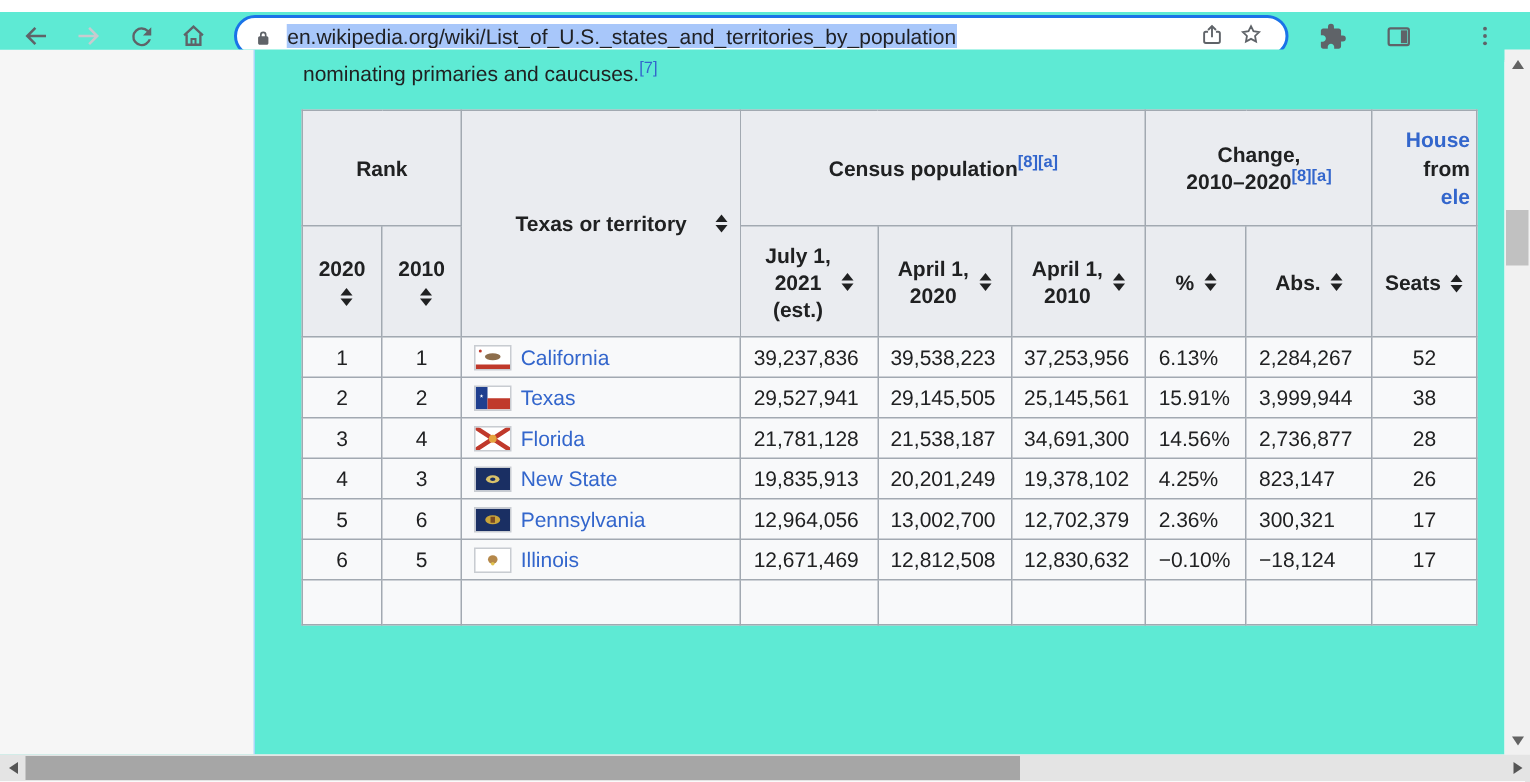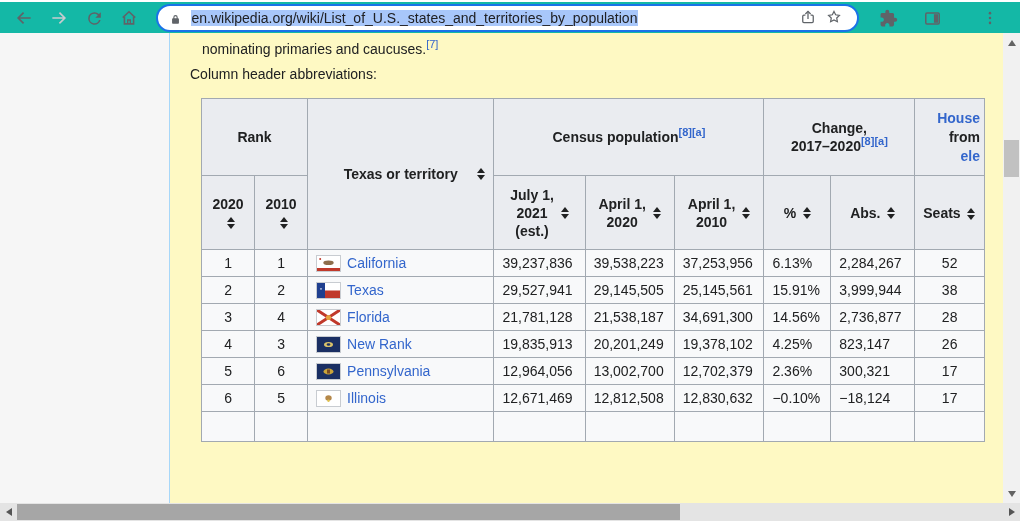--- a/index.html
+++ b/index.html
@@ -1,37 +1,37 @@
 <!DOCTYPE html>
 <html><head>
 <meta charset="utf-8">
 <style>
   * { box-sizing: border-box; margin: 0; padding: 0; }
   html,body { width:1020px; height:521px; overflow:hidden; }
   body { font-family: "Liberation Sans", sans-serif; background:#fff; }
   #window { position:relative; width:1020px; height:521px; overflow:hidden; background:#fff; }
 
   
-  .toolbar { position:absolute; top:2px; left:0; width:1020px; height:33px; background:#14b8a6;
+  .toolbar { position:absolute; top:8px; left:0; width:1020px; height:33px; background:#5eead4;
              border-bottom:1px solid #dadce0; display:flex; align-items:center; padding:0 10px; }
   .nav-btn { width:30px; height:30px; border:none; background:transparent; display:flex;
              align-items:center; justify-content:center; border-radius:50%; margin-right:6px; cursor:pointer; }
   .nav-btn svg { display:block; }
   .urlbar { display:flex; align-items:center; height:28px; width:730px; margin-left:6px;
             border:2px solid #1a73e8; border-radius:14px; background:#fff; padding:0 10px; }
   .lock { margin-right:8px; display:flex; align-items:center; }
   .url-text { flex:1; font-size:14px; color:#202124; white-space:nowrap; overflow:hidden; }
   .url-text .sel { background:#a8c7fa; padding:2px 1px; }
   .pill-icon { width:26px; height:26px; border:none; background:transparent; display:flex;
                align-items:center; justify-content:center; cursor:pointer; }
   .ext-area { display:flex; align-items:center; margin-left:14px; gap:14px; }
   .menu-dots { margin-left:28px; }
 
   
-  .content { position:absolute; top:33px; left:0; width:1003px; height:470px; overflow:hidden; background:#fef9c3; }
+  .content { position:absolute; top:33px; left:0; width:1003px; height:470px; overflow:hidden; background:#5eead4; }
   .side-strip { position:absolute; top:0; left:0; width:170px; height:470px; background:#f6f6f6;
                 border-right:1px solid #a7d7f9; }
   .article { position:absolute; top:0; left:171px; width:832px; height:470px; padding:0 18px 0 19px;
              color:#202122; font-size:14px; }
   .intro { margin-top:8px; margin-left:12px; line-height:16px; }
   sup.ref { font-size:11px; color:#3366cc; vertical-align:super; line-height:0; }
   a { color:#3366cc; text-decoration:none; cursor:pointer; }
   h2.section { font-family:"Liberation Serif", serif; font-weight:normal; font-size:24px; color:#000;
                margin-top:27px; padding-bottom:5px; border-bottom:1px solid #a2a9b1; line-height:28px; }
   .editsection { font-family:"Liberation Sans", sans-serif; font-size:13px; margin-left:12px; }
@@ -168,21 +168,20 @@
     </button>
   </div>
 
   <div class="content">
     <div class="side-strip"></div>
     <div class="article">
 
       <p class="intro"><span>nominating primaries and caucuses.</span><sup class="ref"><a>[7]</a></sup></p>
 
 
-      <p class="abbrev-intro">Column header abbreviations:</p>
 
       <div class="table-wrap">
         <table class="wikitable">
           <colgroup>
             <col style="width:58px">
               <col style="width:58px">
               <col style="width:219px">
             <col style="width:92px">
               <col style="width:86px">
               <col style="width:90px">
@@ -192,21 +191,21 @@
           </colgroup>
           <thead>
             <tr>
               <th class="row1" colspan="2">Rank</th>
               <th class="state-th" rowspan="2"><span>Texas or territory</span><span class="sort">
                     <i class="up"></i>
                     <i class="dn"></i>
                   </span></th>
               <th class="row1" colspan="3"><span>Census population</span><sup class="ref"><a>[8][a]</a></sup></th>
               <th class="row1" colspan="2"><span class="pre">Change,
-2017–2020</span><sup class="ref"><a>[8][a]</a></sup></th>
+2010–2020</span><sup class="ref"><a>[8][a]</a></sup></th>
               <th class="row1 house-th">
                 <div><a>House</a></div>
                 <div><span>from</span></div>
                 <div><a>ele</a></div>
               </th>
             </tr>
             <tr>
               <th class="row2"><span>2020</span><span class="sort sort-inline">
                     <i class="up"></i>
                     <i class="dn"></i>
@@ -318,21 +317,21 @@
       <td class="r">2,736,877</td>
       <td class="c">28</td>
     </tr>
               <tr>
       <td class="c">4</td>
       <td class="c">3</td>
       <td class="state-cell"><span class="flag"><svg width="23" height="15" viewBox="0 0 23 15">
                       <rect width="23" height="15" fill="#1a2f63"></rect>
                       <ellipse cx="11.5" cy="7.5" rx="4.5" ry="2.6" fill="#d9c26a"></ellipse>
                       <ellipse cx="11.5" cy="7.5" rx="1.8" ry="1.2" fill="#1a2f63"></ellipse>
-                    </svg></span><a>New Rank</a></td>
+                    </svg></span><a>New State</a></td>
       <td class="r">19,835,913</td>
       <td class="r">20,201,249</td>
       <td class="r">19,378,102</td>
       <td class="r">4.25%</td>
       <td class="r">823,147</td>
       <td class="c">26</td>
     </tr>
               <tr>
       <td class="c">5</td>
       <td class="c">6</td>

